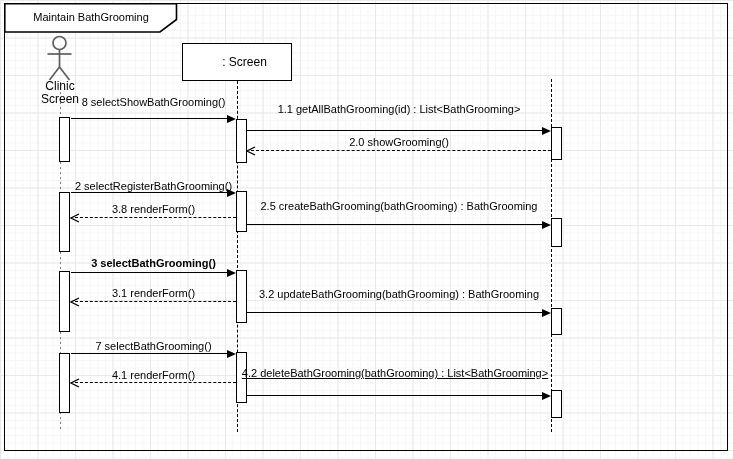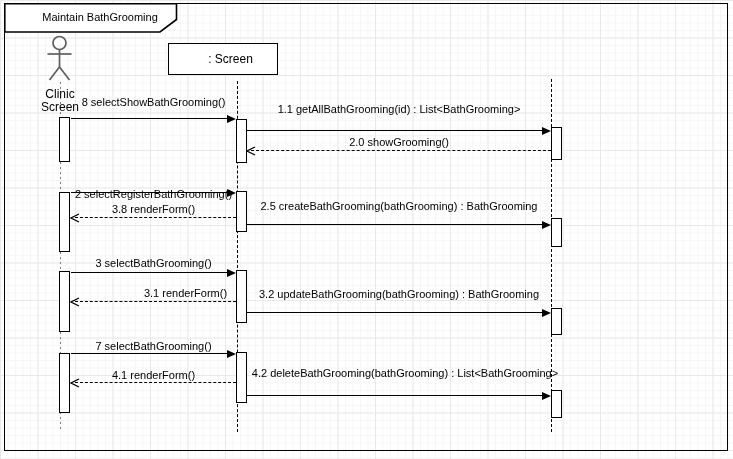--- a/index.html
+++ b/index.html
@@ -7,32 +7,32 @@
   #canvas{position:relative;width:733px;height:459px;background-color:#ffffff;overflow:hidden;
     background-image:
       linear-gradient(#e9e9e9 1px, transparent 1px),
       linear-gradient(90deg,#e9e9e9 1px, transparent 1px),
       linear-gradient(#f6f6f6 1px, transparent 1px),
       linear-gradient(90deg,#f6f6f6 1px, transparent 1px);
     background-size:37.5px 37.5px,37.5px 37.5px,7.5px 7.5px,7.5px 7.5px;}
   .abs{position:absolute;}
   #frame{left:4px;top:3px;width:722px;height:446px;border:1.6px solid #000;z-index:1;}
   #title-tab{left:3px;top:2px;z-index:2;}
-  #frame-title{left:16px;top:3px;width:168px;height:27px;display:flex;align-items:center;justify-content:center;font-size:11px;z-index:3;}
+  #frame-title{left:7px;top:3px;width:168px;height:27px;display:flex;align-items:center;justify-content:center;font-size:11px;z-index:3;}
   .lifeline{width:0;border-left:1px dashed #000;z-index:1;}
   .lifeline-actor{width:1px;background:repeating-linear-gradient(to bottom,#7f7f7f 0 2.5px,transparent 2.5px 5px);z-index:1;}
   .obj-box{background:#fff;border:1.3px solid #000;display:flex;align-items:center;justify-content:center;font-size:12px;box-sizing:border-box;z-index:2;}
   .act-bar{width:11px;background:#fff;border:1.2px solid #000;box-sizing:border-box;z-index:3;}
   .msg{left:0;top:0;width:0;height:0;}
   .lbl{position:absolute;font-size:11px;line-height:13px;text-align:center;white-space:nowrap;z-index:4;}
   .line{position:absolute;height:0;border-top:1.5px solid #000;z-index:3;}
   .line.dashed{border-top:1.2px dashed #000;}
   .head{position:absolute;width:0;height:0;border-top:4px solid transparent;border-bottom:4px solid transparent;border-left:9px solid #000;z-index:4;}
   .openhead{position:absolute;z-index:4;}
-  #actor-label{left:24px;top:88px;width:72px;text-align:center;font-size:12px;line-height:13px;z-index:3;}
+  #actor-label{left:24px;top:80px;width:72px;text-align:center;font-size:12px;line-height:13px;z-index:3;}
   #actor-label span{display:block;}
 </style>
 </head>
 <body>
 
 <div id="canvas">
 
   <div id="frame" class="abs"></div>
 
   <svg id="title-tab" class="abs" width="177" height="33">
@@ -51,21 +51,21 @@
   </svg>
   <div id="actor-label" class="abs">
     <span>Clinic</span>
     <span>Screen</span>
   </div>
 
   <div class="abs lifeline-actor" style="left:60px;top:82px;height:350px;"></div>
   <div class="abs lifeline" style="left:237px;top:81px;height:351px;"></div>
   <div class="abs lifeline" style="left:551px;top:79px;height:353px;"></div>
 
-  <div class="abs obj-box" style="left:168px;top:43px;width:110px;height:32px;padding-left:15px;">
+  <div class="abs obj-box" style="left:182px;top:43px;width:110px;height:38px;padding-left:15px;">
     <span>: Screen</span>
   </div>
 
   <div class="abs act-bar" style="left:59px;top:117px;height:45px;"></div>
   <div class="abs act-bar" style="left:59px;top:192px;height:60px;"></div>
   <div class="abs act-bar" style="left:59px;top:271px;height:61px;"></div>
   <div class="abs act-bar" style="left:59px;top:353px;height:60px;"></div>
 
   <div class="abs act-bar" style="left:236px;top:119px;height:44px;"></div>
   <div class="abs act-bar" style="left:236px;top:191px;height:41px;"></div>
@@ -91,47 +91,47 @@
 
   <div class="abs msg">
     <div class="lbl" style="left:244px;top:136px;width:310px;">2.0 showGrooming()</div>
     <div class="line dashed" style="left:251px;top:150px;width:300px;"></div>
     <svg class="openhead" style="left:246px;top:146px;" width="10" height="10">
         <path d="M9 1 L1 5 L9 9" fill="none" stroke="#000" stroke-width="1.3"></path>
       </svg>
   </div>
 
   <div class="abs msg">
-    <div class="lbl" style="left:61px;top:188px;width:185px;">2 selectRegisterBathGrooming()</div>
+    <div class="lbl" style="left:61px;top:180px;width:185px;">2 selectRegisterBathGrooming()</div>
     <div class="line" style="left:71px;top:192px;width:157px;"></div>
     <div class="head" style="left:227px;top:189px;"></div>
   </div>
 
   <div class="abs msg">
     <div class="lbl" style="left:61px;top:203px;width:185px;">3.8 renderForm()</div>
     <div class="line dashed" style="left:75px;top:217px;width:161px;"></div>
     <svg class="openhead" style="left:70px;top:213px;" width="10" height="10">
         <path d="M9 1 L1 5 L9 9" fill="none" stroke="#000" stroke-width="1.3"></path>
       </svg>
   </div>
 
   <div class="abs msg">
     <div class="lbl" style="left:244px;top:200px;width:310px;">2.5 createBathGrooming(bathGrooming) : BathGrooming</div>
     <div class="line" style="left:247px;top:224px;width:296px;"></div>
     <div class="head" style="left:542px;top:221px;"></div>
   </div>
 
   <div class="abs msg">
-    <div class="lbl" style="left:61px;top:257px;width:185px;">3 selectBathGrooming()</div>
+    <div class="lbl" style="left:61px;top:257px;width:185px;font-weight:bold;">3 selectBathGrooming()</div>
     <div class="line" style="left:71px;top:272px;width:157px;"></div>
     <div class="head" style="left:227px;top:269px;"></div>
   </div>
 
   <div class="abs msg">
-    <div class="lbl" style="left:61px;top:287px;width:185px;padding-left:32px;">3.1 renderForm()</div>
+    <div class="lbl" style="left:61px;top:287px;width:185px;">3.1 renderForm()</div>
     <div class="line dashed" style="left:75px;top:301px;width:161px;"></div>
     <svg class="openhead" style="left:70px;top:297px;" width="10" height="10">
         <path d="M9 1 L1 5 L9 9" fill="none" stroke="#000" stroke-width="1.3"></path>
       </svg>
   </div>
 
   <div class="abs msg">
     <div class="lbl" style="left:244px;top:288px;width:310px;">3.2 updateBathGrooming(bathGrooming) : BathGrooming</div>
     <div class="line" style="left:247px;top:312px;width:296px;"></div>
     <div class="head" style="left:542px;top:309px;"></div>
@@ -145,18 +145,18 @@
 
   <div class="abs msg">
     <div class="lbl" style="left:61px;top:369px;width:185px;text-align:center;">4.1 renderForm()</div>
     <div class="line dashed" style="left:75px;top:382px;width:161px;"></div>
     <svg class="openhead" style="left:70px;top:378px;" width="10" height="10">
         <path d="M9 1 L1 5 L9 9" fill="none" stroke="#000" stroke-width="1.3"></path>
       </svg>
   </div>
 
   <div class="abs msg">
-    <div class="lbl" style="left:250px;top:367px;width:310px;">4.2 deleteBathGrooming(bathGrooming) : List&lt;BathGrooming&gt;</div>
+    <div class="lbl" style="left:240px;top:367px;width:310px;text-decoration:underline;">4.2 deleteBathGrooming(bathGrooming) : List&lt;BathGrooming&gt;</div>
     <div class="line" style="left:247px;top:395px;width:296px;"></div>
     <div class="head" style="left:542px;top:392px;"></div>
   </div>
 
 </div>
 
 </body></html>

